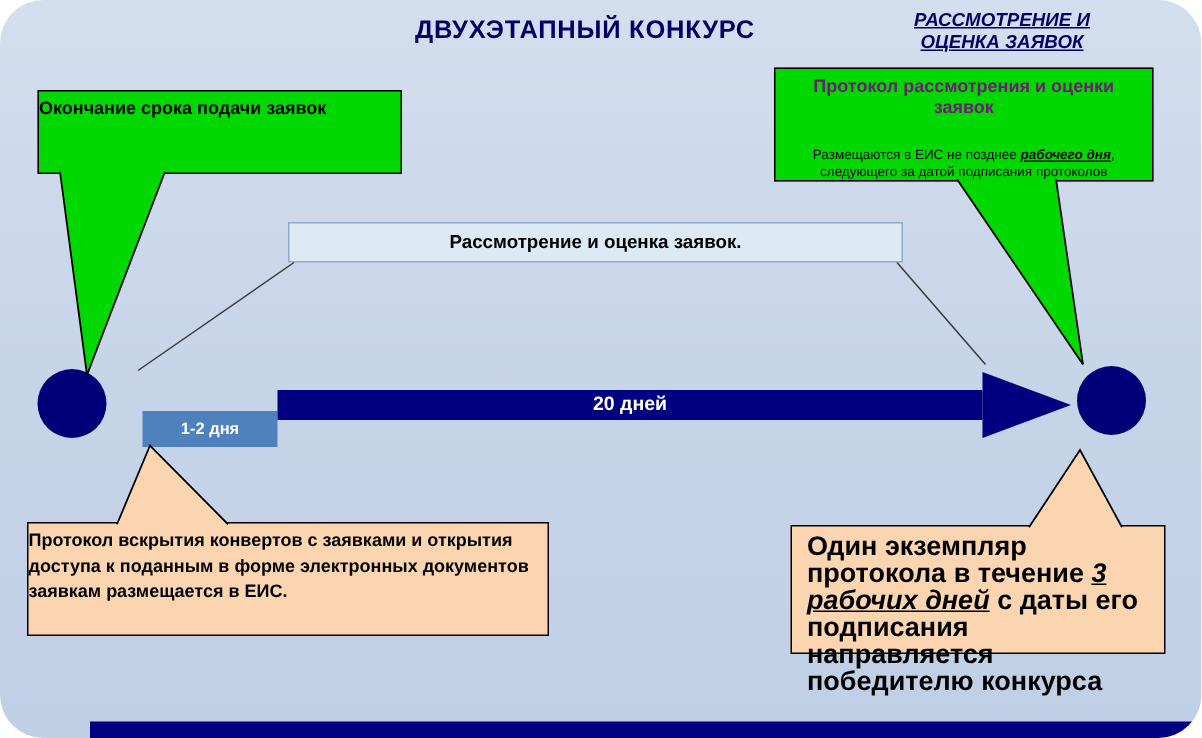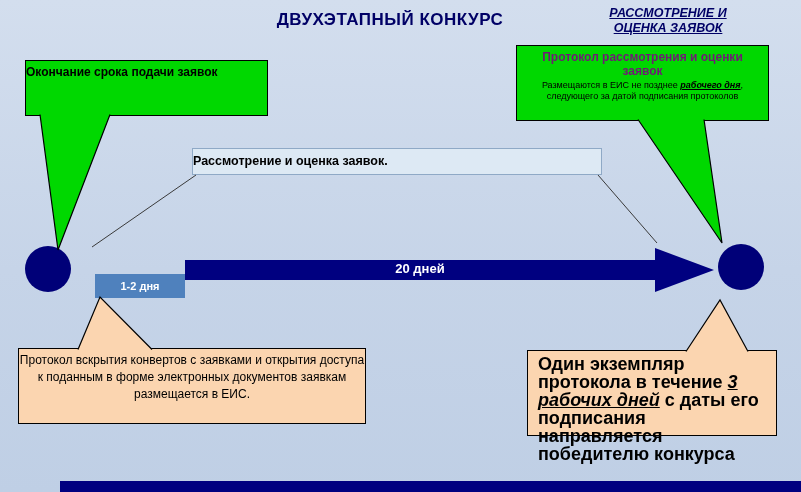--- a/index.html
+++ b/index.html
@@ -3,20 +3,21 @@
 <meta charset="utf-8">
 <style>
   html, body { margin: 0; padding: 0; }
   body { font-family: "Liberation Sans", sans-serif; }
   #stage {
     position: relative;
     width: 801px;
     height: 492px;
     background: linear-gradient(180deg, #d3deee 0%, #c6d4e8 55%, #bfcfe5 100%);
     overflow: hidden;
+    border-radius: 29px;
   }
   .abs { position: absolute; }
 
   .title {
     left: 180px; top: 10px; width: 420px;
     text-align: center;
     font-size: 17px; font-weight: bold;
     color: #000066; letter-spacing: 0.5px;
     z-index: 3;
   }
@@ -37,30 +38,30 @@
   }
   .green { background: #00d800; }
   .peach { background: #fbd5b0; }
 
   .callout-top-left { left: 25px; top: 60px; width: 243px; height: 56px; padding-top: 4px; }
   .callout-top-left .hd { font-size: 12px; font-weight: bold; color: #000; }
   .callout-top-left .sub { font-size: 9px; color: #000; line-height: 11px; }
 
   .callout-top-right { left: 516px; top: 45px; width: 253px; height: 76px; text-align: center; padding-top: 4px; }
   .callout-top-right .hd { font-size: 12px; font-weight: bold; color: #701a75; line-height: 14px; padding: 0 18px; }
-  .callout-top-right .sub { font-size: 9px; color: #000; line-height: 11px; margin-top: 2px; }
+  .callout-top-right .sub { font-size: 9px; color: #000; line-height: 11px; margin-top: 20px; }
 
   .em-underline { font-style: italic; font-weight: bold; text-decoration: underline; }
 
   .process-box {
     left: 192px; top: 148px; width: 410px; height: 27px;
     background: #dde9f4;
     border: 1px solid #8fa9c6;
     box-sizing: border-box;
-    text-align: left;
+    text-align: center;
     font-size: 12.5px; font-weight: bold; color: #000;
     line-height: 25px;
     z-index: 2;
   }
 
   .circle {
     width: 46px; height: 46px; border-radius: 50%;
     background: #000078;
     z-index: 2;
   }
@@ -81,22 +82,21 @@
   }
   .arrow-label {
     left: 185px; top: 261px; width: 470px;
     text-align: center;
     font-size: 13px; font-weight: bold; color: #ffffff;
     z-index: 4;
   }
 
   .callout-bottom-left {
     left: 18px; top: 348px; width: 348px; height: 76px;
-    text-align: center;
-    font-size: 12px; font-weight: normal; color: #000;
+    font-size: 12px; font-weight: bold; color: #000;
     line-height: 17px;
     padding-top: 3px;
   }
   .callout-bottom-right {
     left: 527px; top: 350px; width: 250px; height: 86px;
     text-align: left;
     font-size: 18px; font-weight: bold; color: #000;
     line-height: 18px;
     padding: 4px 6px 0 10px;
   }

